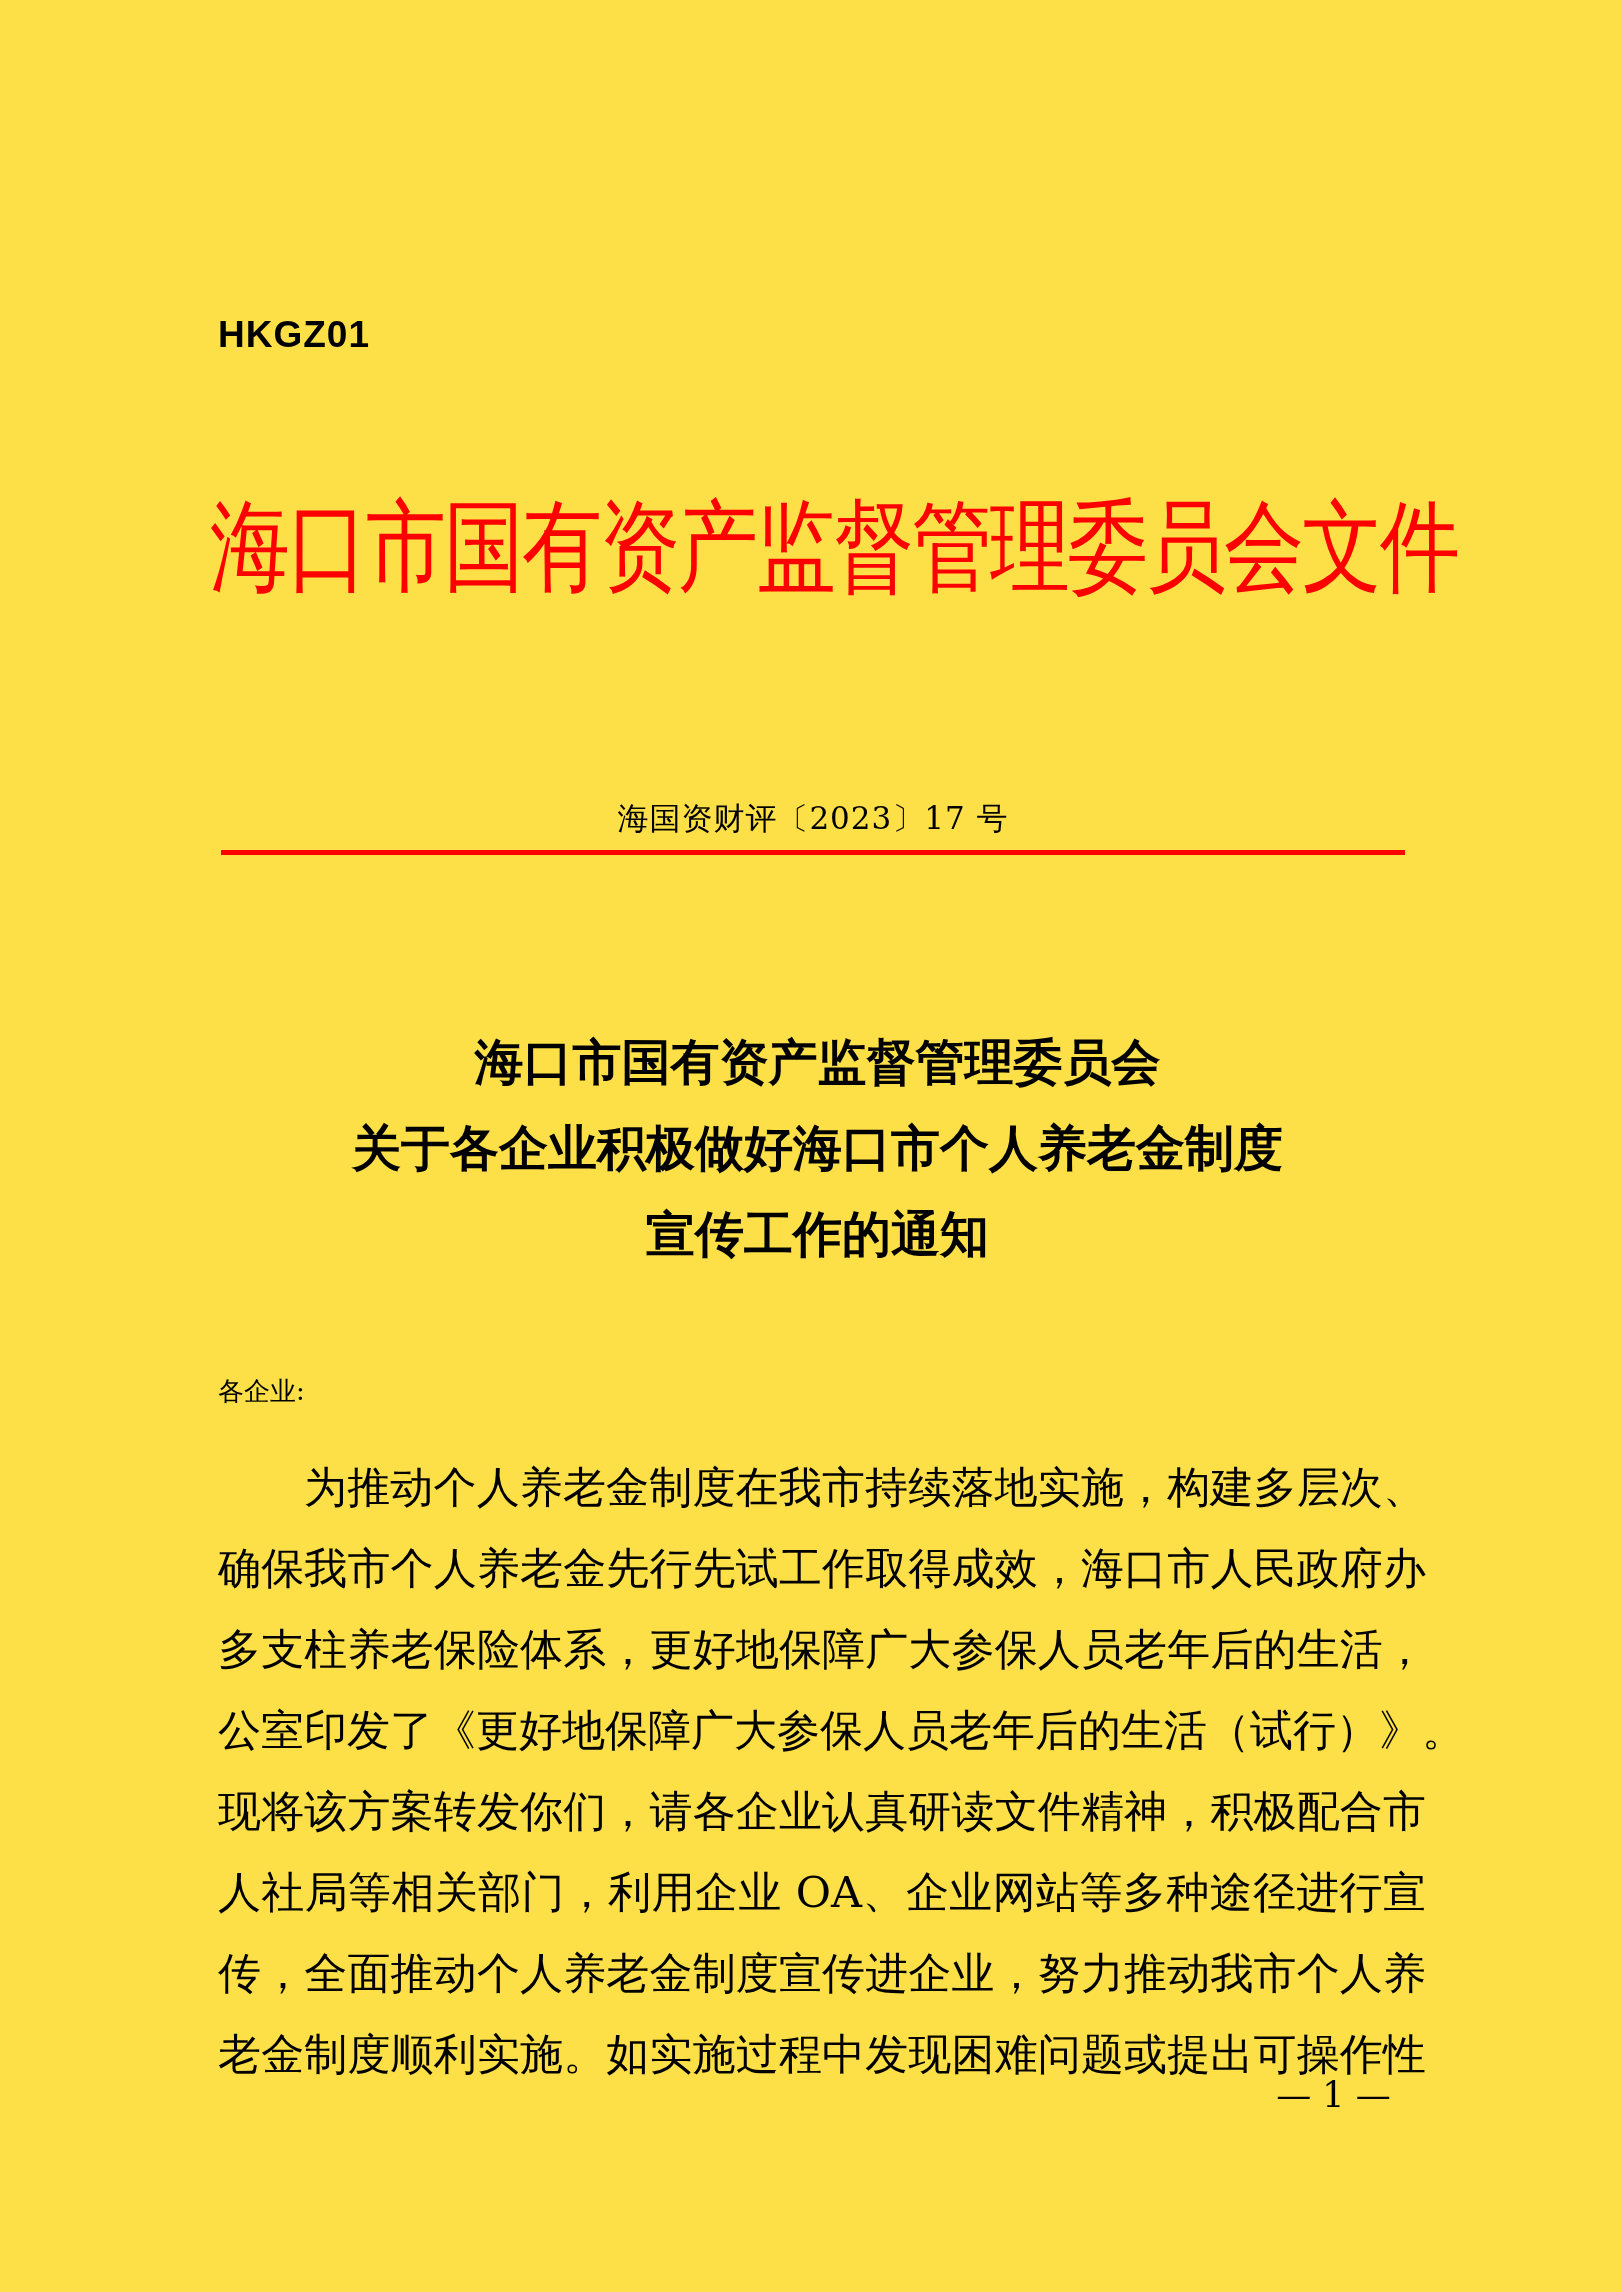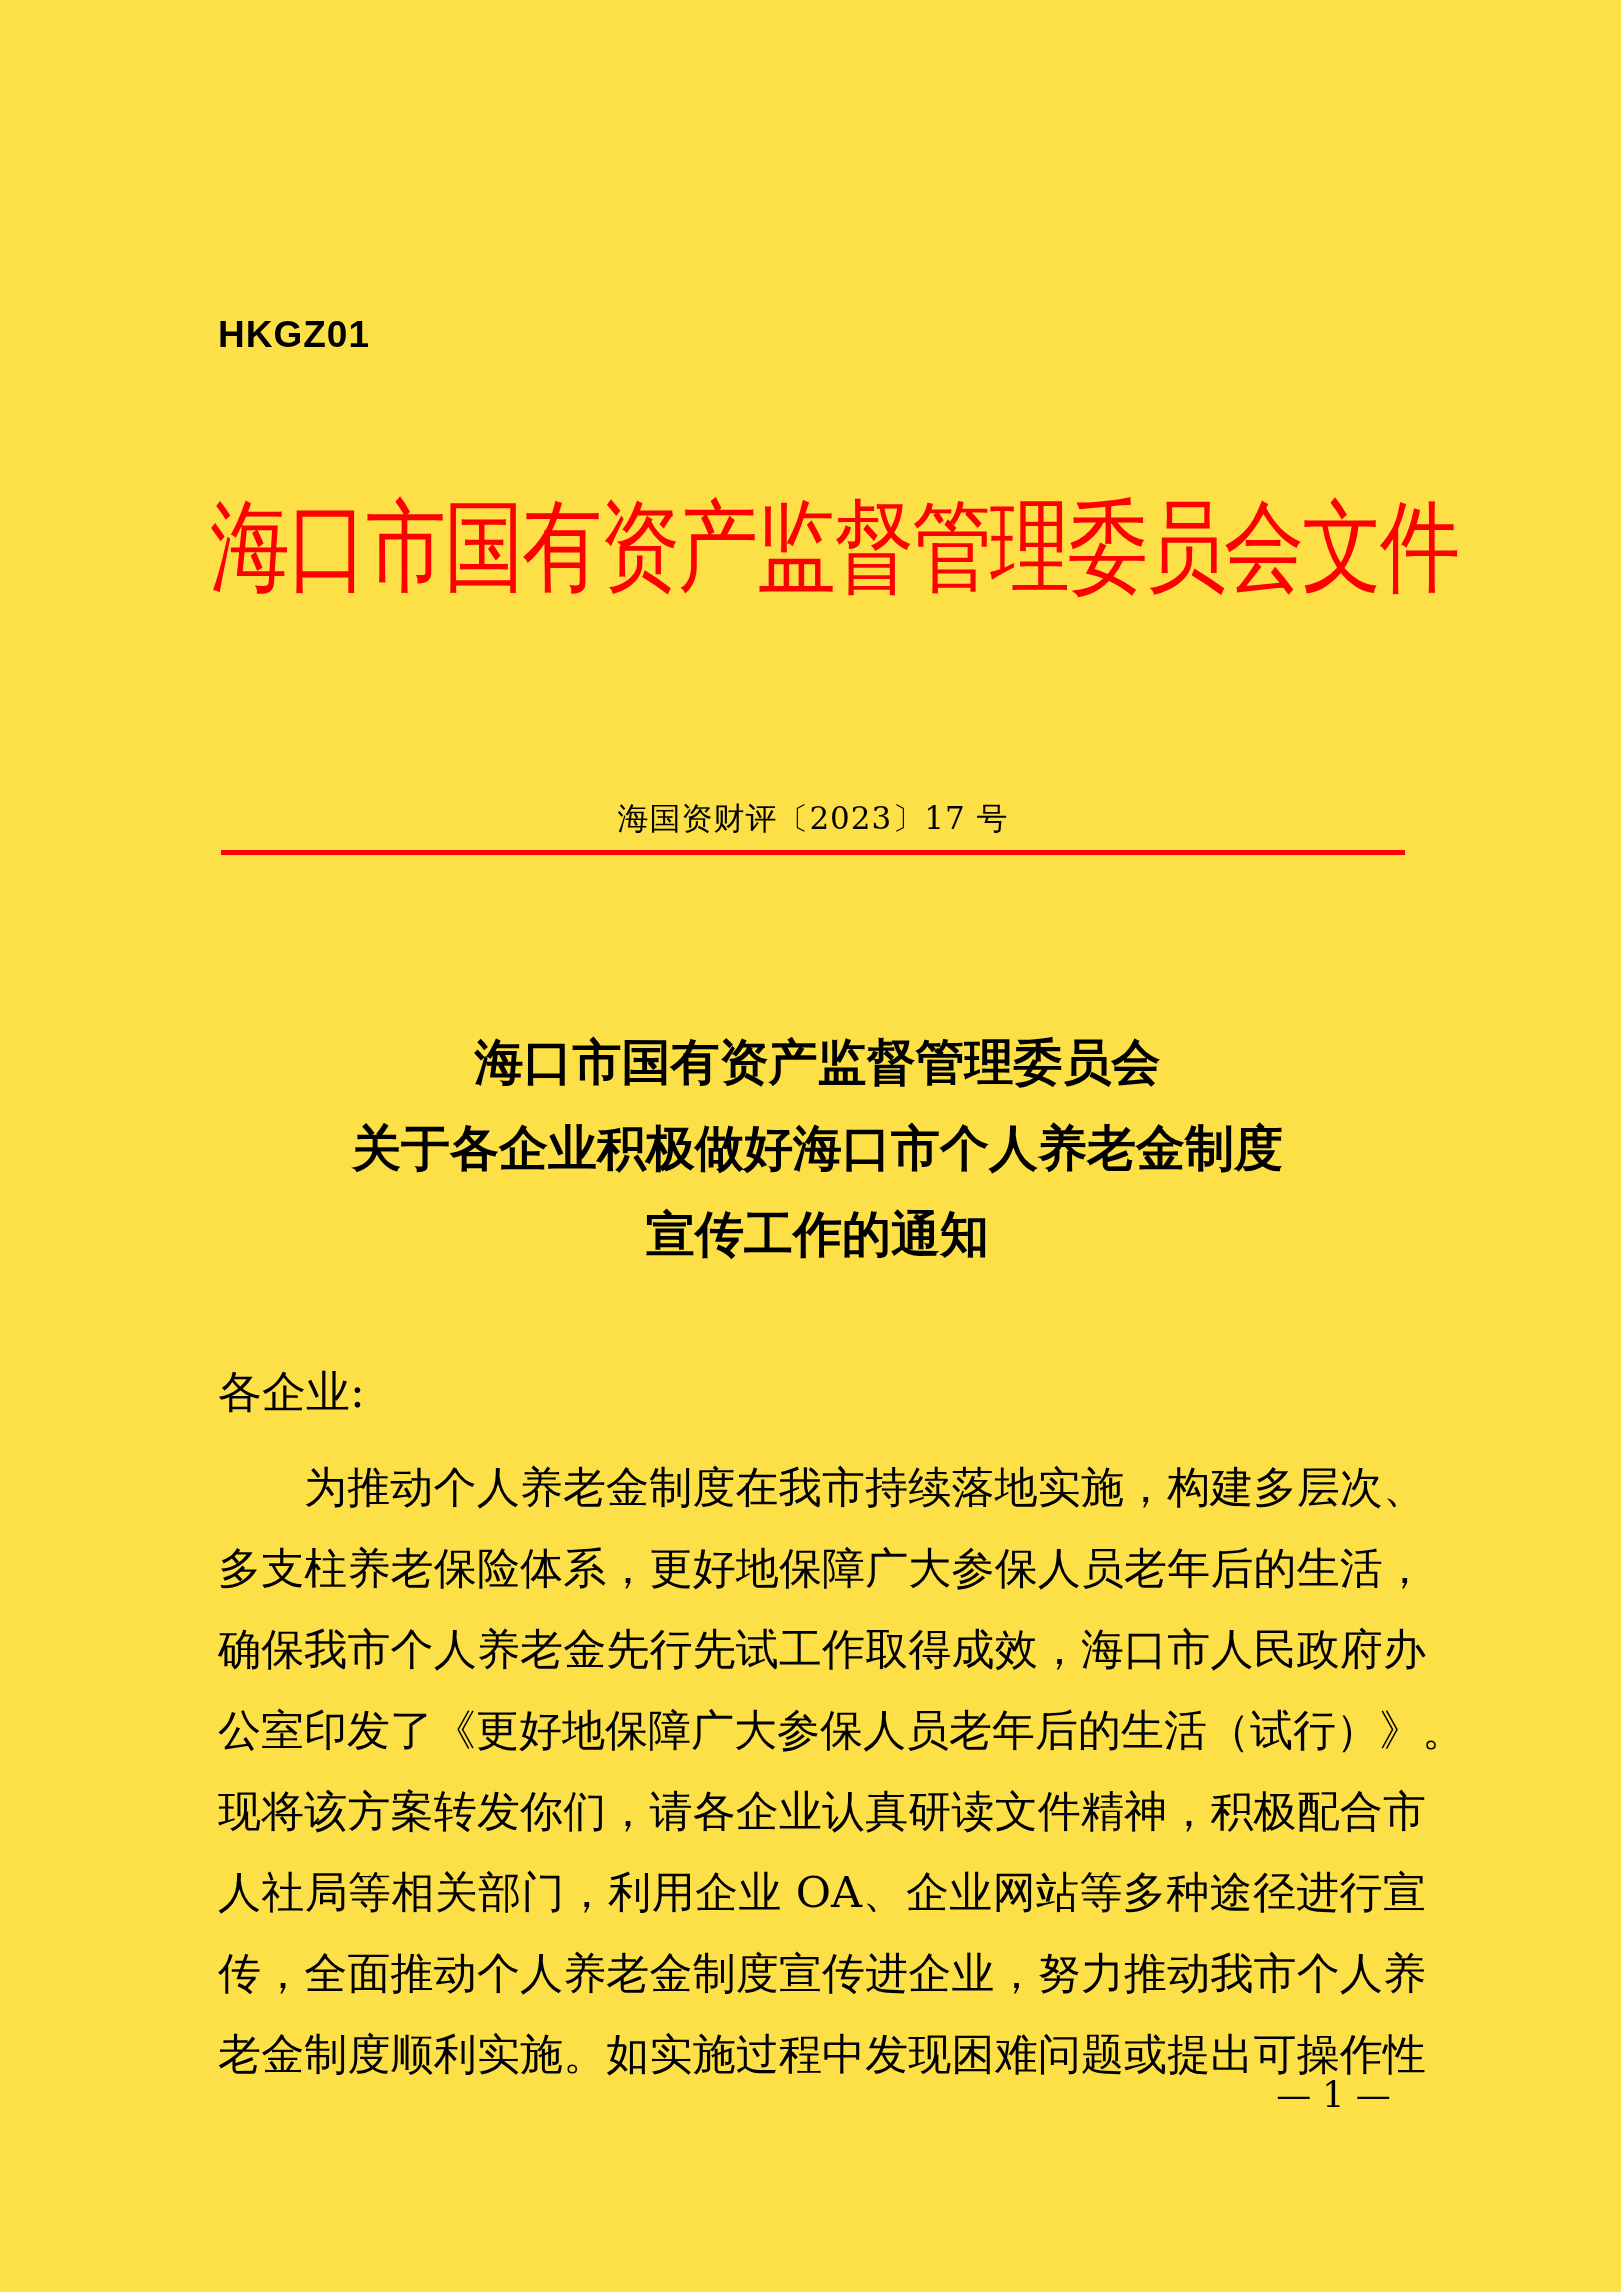--- a/index.html
+++ b/index.html
@@ -77,21 +77,21 @@
     line-height: 86px;
     white-space: nowrap;
   }
   .title .line {
     display: block;
   }
   .salutation {
     position: absolute;
     left: 218px;
     top: 1367px;
-    font-size: 44px;
+    font-size: 26px;
     line-height: 49px;
     white-space: nowrap;
   }
   .body-text {
     position: absolute;
     left: 218px;
     top: 1447px;
     width: 1208px;
     font-size: 43px;
     line-height: 81px;
@@ -133,22 +133,22 @@
   <div class="title">
     <span class="line">海口市国有资产监督管理委员会</span>
     <span class="line">关于各企业积极做好海口市个人养老金制度</span>
     <span class="line">宣传工作的通知</span>
   </div>
 
   <div class="salutation">各企业:</div>
 
   <div class="body-text">
     <span class="line indent">为推动个人养老金制度在我市持续落地实施，构建多层次、</span>
+    <span class="line">确保我市个人养老金先行先试工作取得成效，海口市人民政府办</span>
     <span class="line">多支柱养老保险体系，更好地保障广大参保人员老年后的生活，</span>
-    <span class="line">确保我市个人养老金先行先试工作取得成效，海口市人民政府办</span>
     <span class="line">公室印发了《更好地保障广大参保人员老年后的生活（试行）》。</span>
     <span class="line">现将该方案转发你们，请各企业认真研读文件精神，积极配合市</span>
     <span class="line">人社局等相关部门，利用企业 OA、企业网站等多种途径进行宣</span>
     <span class="line">传，全面推动个人养老金制度宣传进企业，努力推动我市个人养</span>
     <span class="line">老金制度顺利实施。如实施过程中发现困难问题或提出可操作性</span>
   </div>
 
   <div class="page-number">— 1 —</div>
 
 </div>

